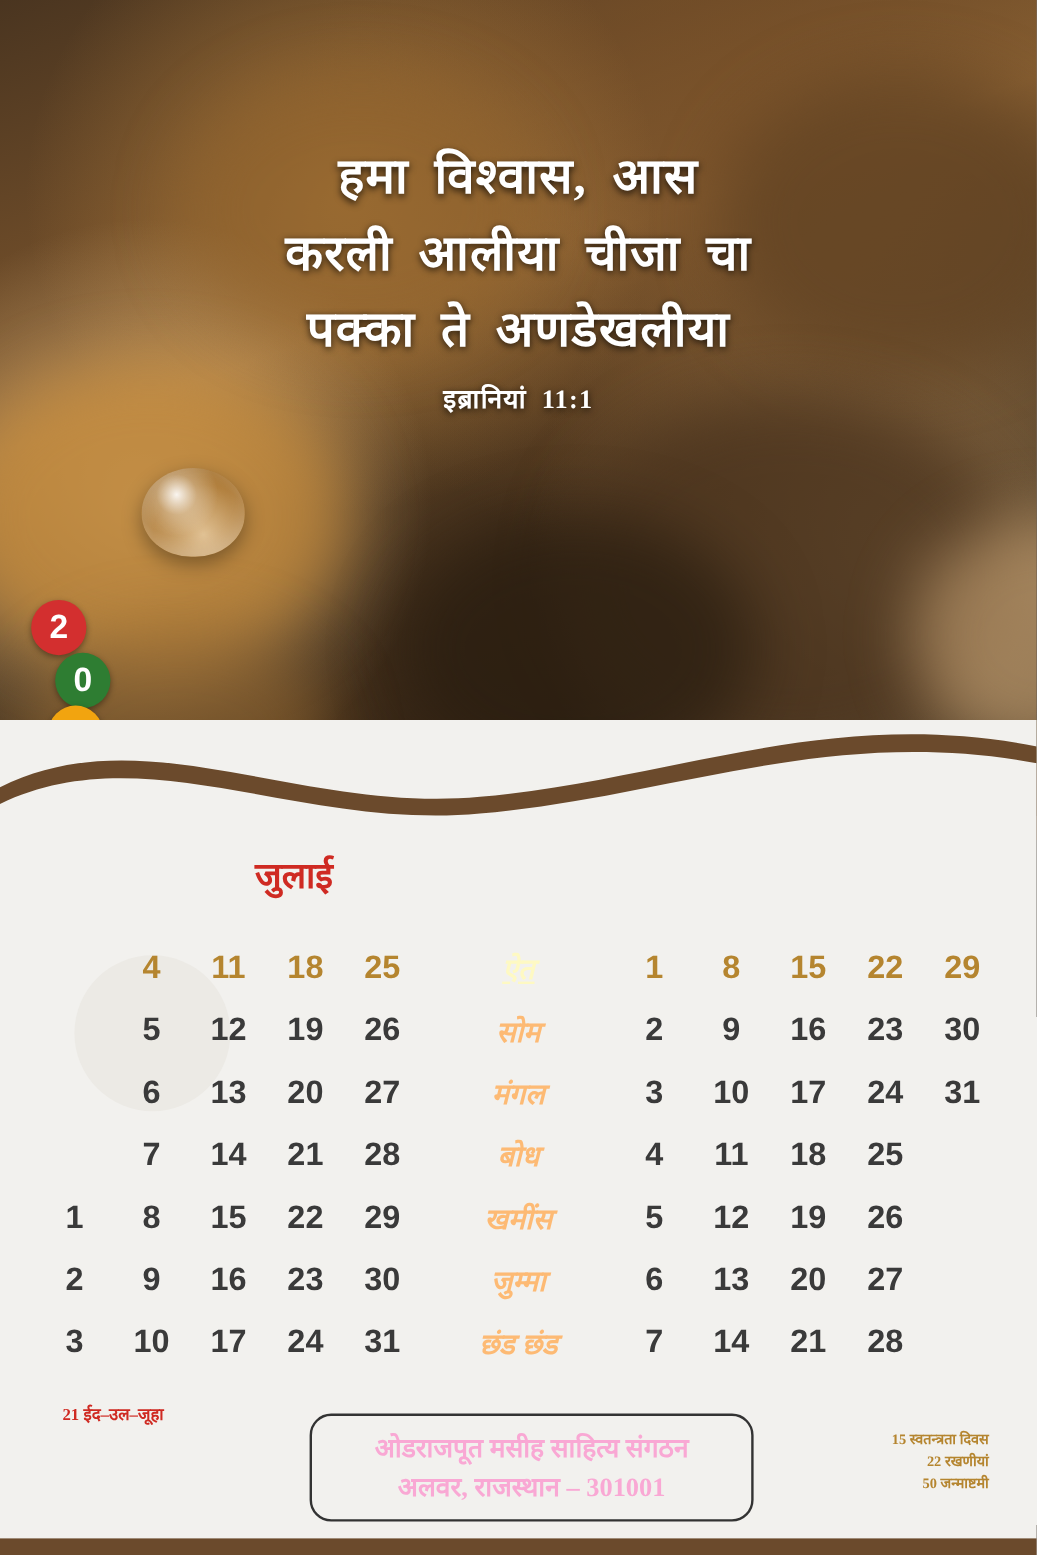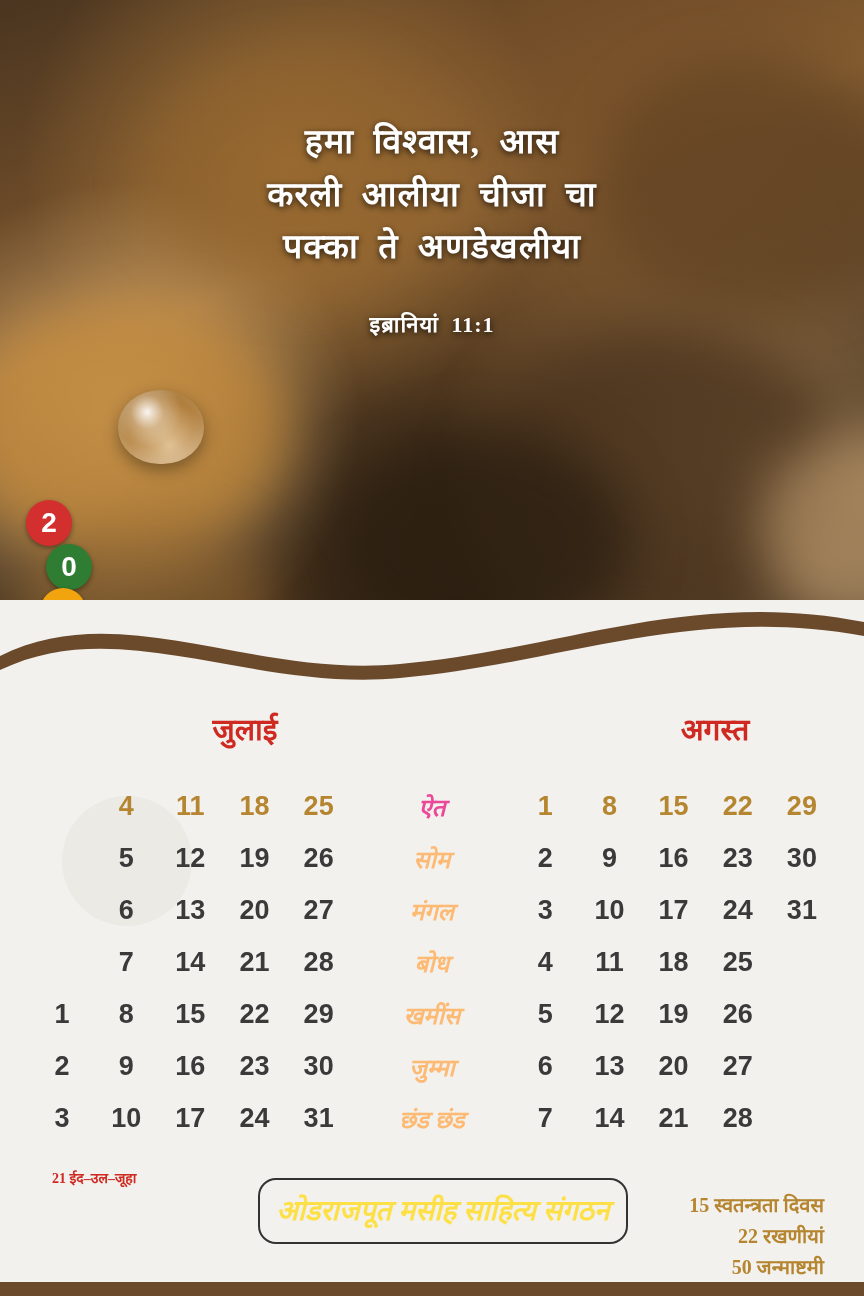--- a/index.html
+++ b/index.html
@@ -64,28 +64,28 @@
     position: absolute;
     left: 0;
     top: 116px;
     width: 864px;
     text-align: center;
     color: #ffffff;
     text-shadow: 0 2px 6px rgba(0,0,0,0.75);
     font-family: "Liberation Serif", serif;
   }
   .verse .line {
-    font-size: 34px;
+    font-size: 41px;
     font-weight: 700;
     letter-spacing: 1px;
     line-height: 1.55;
     word-spacing: 10px;
   }
   .verse .ref {
-    margin-top: 34px;
+    margin-top: 9px;
     font-size: 22px;
     font-weight: 700;
     letter-spacing: 1px;
     word-spacing: 6px;
   }
 
   
   .year-dots {
     position: absolute;
     left: 22px;
@@ -174,58 +174,57 @@
     width: 58px;
   }
   table.grid td.daylabel {
     color: #fdba74;
     font-family: "Liberation Serif", serif;
     font-style: italic;
     font-size: 24px;
     width: 150px;
   }
   table.grid tr.sunday td { color: #b5852f; }
-  table.grid tr.sunday td.daylabel { color: #ec4899; }
+  table.grid tr.sunday td.daylabel { color: #fef9c3; text-decoration: underline; }
 
   
   .footer-box {
     position: absolute;
     left: 258px;
     top: 1178px;
     width: 350px;
     padding: 10px 8px;
     border: 2px solid #333333;
     border-radius: 18px;
     text-align: center;
     background: transparent;
     font-family: "Liberation Serif", serif;
   }
   .footer-box div {
-    font-size: 28px;
-    font-weight: 700;
-    color: #fde047;
+    font-size: 22px;
+    font-weight: 700;
+    color: #f9a8d4;
     line-height: 1.5;
-    font-style: italic;
   }
   .left-note {
     position: absolute;
     left: 52px;
     top: 1168px;
     color: #cf2a22;
     font-size: 14px;
     font-weight: 700;
     font-family: "Liberation Serif", serif;
   }
   .right-notes {
     position: absolute;
     right: 40px;
     top: 1190px;
     text-align: right;
     color: #b5852f;
-    font-size: 20px;
+    font-size: 12px;
     font-weight: 700;
     line-height: 1.55;
     font-family: "Liberation Serif", serif;
   }
   .bottom-strip {
     position: absolute;
     left: 0;
     bottom: 0;
     width: 864px;
     height: 14px;
@@ -265,21 +264,20 @@
   <div class="sheet"></div>
   <svg class="sheet-top" viewBox="0 0 864 140" preserveAspectRatio="none">
     <path d="M0,96 C120,36 250,118 400,104 C560,90 690,28 864,62 L864,140 L0,140 Z" fill="#6b4a2c"></path>
     <path d="M0,110 C120,52 250,132 400,118 C560,104 690,44 864,76 L864,140 L0,140 Z" fill="#f2f1ee"></path>
   </svg>
   <div class="ghost-circle"></div>
 
   <div class="cal">
     <div class="months">
       <div class="mname july">जुलाई</div>
-      <div class="mname august">अगस्त</div>
     </div>
   </div>
 
   <table class="grid">
     <tbody>
         <tr class="sunday">
       <td></td>
       <td>4</td>
       <td>11</td>
       <td>18</td>
@@ -367,20 +365,21 @@
       <td>14</td>
       <td>21</td>
       <td>28</td>
       <td></td>
     </tr>
   </tbody>
     </table>
 
   <div class="footer-box">
     <div>ओडराजपूत मसीह साहित्य संगठन</div>
+    <div>अलवर, राजस्थान – 301001</div>
   </div>
 
   <div class="left-note">21 ईद–उल–जूहा</div>
 
   <div class="right-notes">
     <div>15 स्वतन्त्रता दिवस</div>
     <div>22 रखणीयां</div>
     <div>50 जन्माष्टमी</div>
   </div>
 

